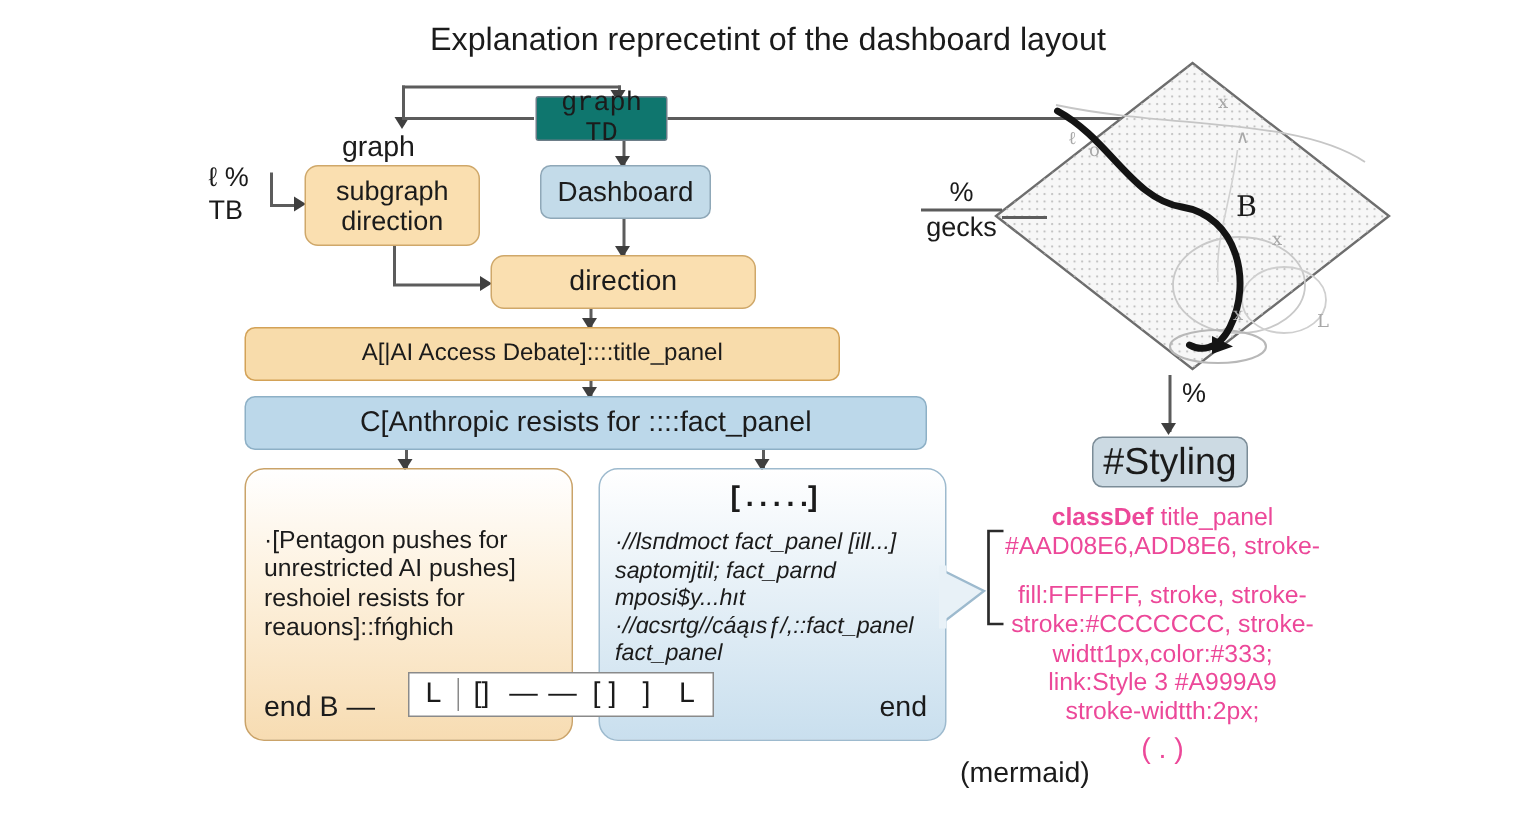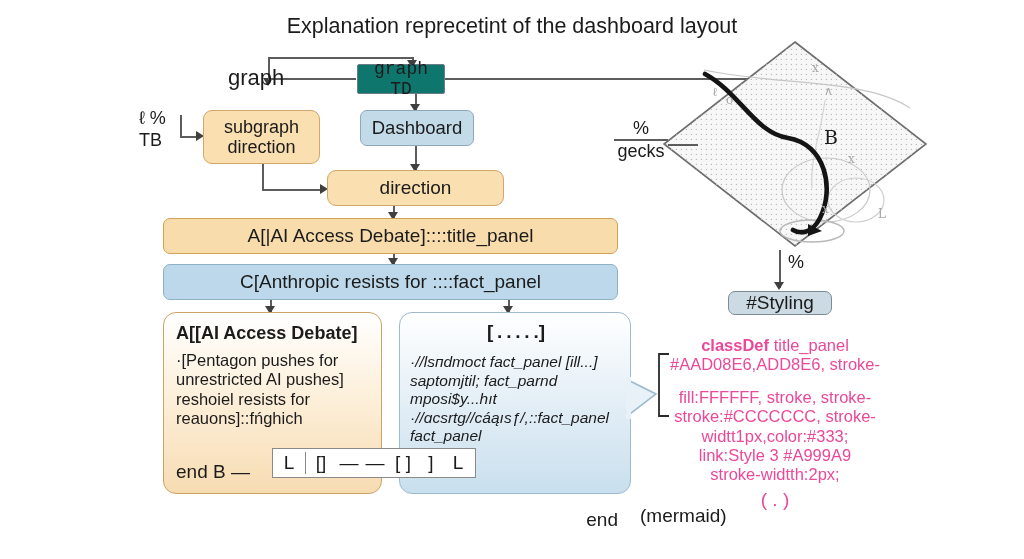--- a/index.html
+++ b/index.html
@@ -40,21 +40,21 @@
 <div class="abs ln hline" style="left:268px;top:57px;width:146px;"></div>
 
 <div class="abs ln vline" style="left:412px;top:57px;height:10px;"></div>
 <div class="abs arrow-d" style="left:407px;top:60px;"></div>
 
 <div class="abs ln vline" style="left:268px;top:57px;height:26px;"></div>
 <div class="abs arrow-d" style="left:263px;top:78px;"></div>
 
 <div class="abs ln hline" style="left:268px;top:78px;width:88px;"></div>
 
-<div class="abs lbl" style="left:228px;top:65px;font-size:22px;">graph</div>
+<div class="abs lbl" style="left:228px;top:88px;font-size:19px;">graph</div>
 
 <div class="abs node n-graphtd" style="left:357px;top:64px;width:88px;height:30px;font-size:18px;">graph TD</div>
 
 <div class="abs ln hline" style="left:445px;top:78px;width:333px;"></div>
 
 <div class="abs ln vline" style="left:415px;top:94px;height:16px;"></div>
 <div class="abs arrow-d" style="left:410px;top:104px;"></div>
 
 <div class="abs node n-blue" style="left:360px;top:110px;width:114px;height:36px;font-size:18.5px;text-align:center;">Dashboard</div>
 
@@ -75,53 +75,52 @@
 
 <div class="abs ln vline" style="left:262px;top:164px;height:26px;"></div>
 <div class="abs ln hline" style="left:262px;top:189px;width:62px;"></div>
 <div class="abs arrow-r" style="left:320px;top:184px;"></div>
 
 <div class="abs node n-orange" style="left:327px;top:170px;width:177px;height:36px;font-size:19px;">direction</div>
 
 <div class="abs ln vline" style="left:393px;top:206px;height:12px;"></div>
 <div class="abs arrow-d" style="left:388px;top:212px;"></div>
 
-<div class="abs node n-bar-orange" style="left:163px;top:218px;width:455px;height:36px;font-size:19px;">A[|AI Access Debate]::::title_panel</div>
+<div class="abs node n-bar-orange" style="left:163px;top:218px;width:397px;height:36px;font-size:16px;">A[|AI Access Debate]::::title_panel</div>
 
 <div class="abs ln vline" style="left:393px;top:254px;height:12px;"></div>
 <div class="abs arrow-d" style="left:388px;top:258px;"></div>
 
 <div class="abs node n-bar-blue" style="left:163px;top:264px;width:455px;height:36px;font-size:19px;">C[Anthropic resists for ::::fact_panel</div>
 
 <div class="abs ln vline" style="left:270px;top:300px;height:12px;"></div>
 <div class="abs arrow-d" style="left:265px;top:306px;"></div>
 <div class="abs ln vline" style="left:508px;top:300px;height:12px;"></div>
 <div class="abs arrow-d" style="left:503px;top:306px;"></div>
 
 <div class="abs panel-orange" style="left:163px;top:312px;width:219px;height:182px;">
-  <div class="abs lbl" style="left:12px;top:10px;font-size:18px;font-weight:bold;">A[[AI Access Debate]</div>
   <div class="abs bullets" style="left:12px;top:38px;width:200px;font-size:16.5px;line-height:1.18;">
     <div>·[Pentagon pushes for</div>
     <div>unrestricted AI pushes]</div>
     <div>reshoiel resists for</div>
     <div>reauons]::fńghich</div>
   </div>
   <div class="abs lbl" style="left:12px;top:148px;font-size:19px;">end B —</div>
 </div>
 
 <div class="abs panel-blue" style="left:399px;top:312px;width:232px;height:182px;">
   <div class="abs lbl" style="left:0;top:8px;width:232px;text-align:center;font-size:19px;font-weight:bold;">[ . . . . .]</div>
   <div class="abs bullets ital" style="left:10px;top:40px;width:215px;font-size:15.5px;line-height:1.2;">
     <div>·//lsпdтосt fact_panel [ill...]</div>
     <div>saptomјtil; fact_parnd</div>
     <div>mposi$у...hıt</div>
     <div>·//ɑcsrtɡ//cáąısƒ/,::fact_panel</div>
     <div>fact_panel</div>
   </div>
-  <div class="abs lbl" style="right:12px;top:148px;font-size:19px;margin-top:48px;">end</div>
+  <div class="abs lbl" style="right:12px;top:148px;font-size:19px;">end</div>
 </div>
 
 <svg class="abs" style="left:626px;top:375px;" width="34" height="50" viewBox="0 0 34 50">
   <path d="M0 4 L30 19 L0 42 Z" fill="#e8f1f7" stroke="#9dbace" stroke-width="1.6"></path>
   <rect x="0" y="2" width="5" height="42" fill="#e8f1f7" stroke="none"></rect>
 </svg>
 
 <div class="abs ovl" style="left:272px;top:448px;width:204px;height:30px;font-size:19px;">
   <span style="width:32px;text-align:center;border-right:1.5px solid #8a8a8a;">L</span>
   <span style="width:30px;text-align:center;">[]</span>
@@ -163,21 +162,21 @@
   <div class="lbl" style="font-size:18px;">%</div>
   <div class="ln hline" style="width:54px;"></div>
   <div class="lbl" style="font-size:18px;">gecks</div>
 </div>
 <div class="abs ln hline" style="left:668px;top:144px;width:30px;"></div>
 
 <div class="abs ln vline" style="left:779px;top:250px;height:38px;"></div>
 <div class="abs arrow-d" style="left:774px;top:282px;"></div>
 <div class="abs lbl" style="left:788px;top:252px;font-size:18px;">%</div>
 
-<div class="abs node n-styling" style="left:728px;top:291px;width:104px;height:24px;font-size:19px;">#Styling</div>
+<div class="abs node n-styling" style="left:728px;top:291px;width:104px;height:34px;font-size:25px;">#Styling</div>
 
 <svg class="abs" style="left:655px;top:352px;" width="18" height="66" viewBox="0 0 18 66">
   <path d="M14 2 L4 2 L4 64 L14 64" stroke="#2b2b2b" stroke-width="1.8" fill="none"></path>
 </svg>
 
 <div class="abs codeblk" style="left:640px;top:336px;width:270px;font-size:16.5px;">
   <div>
     <b>classDef</b>
     <span> title_panel</span>
   </div>

